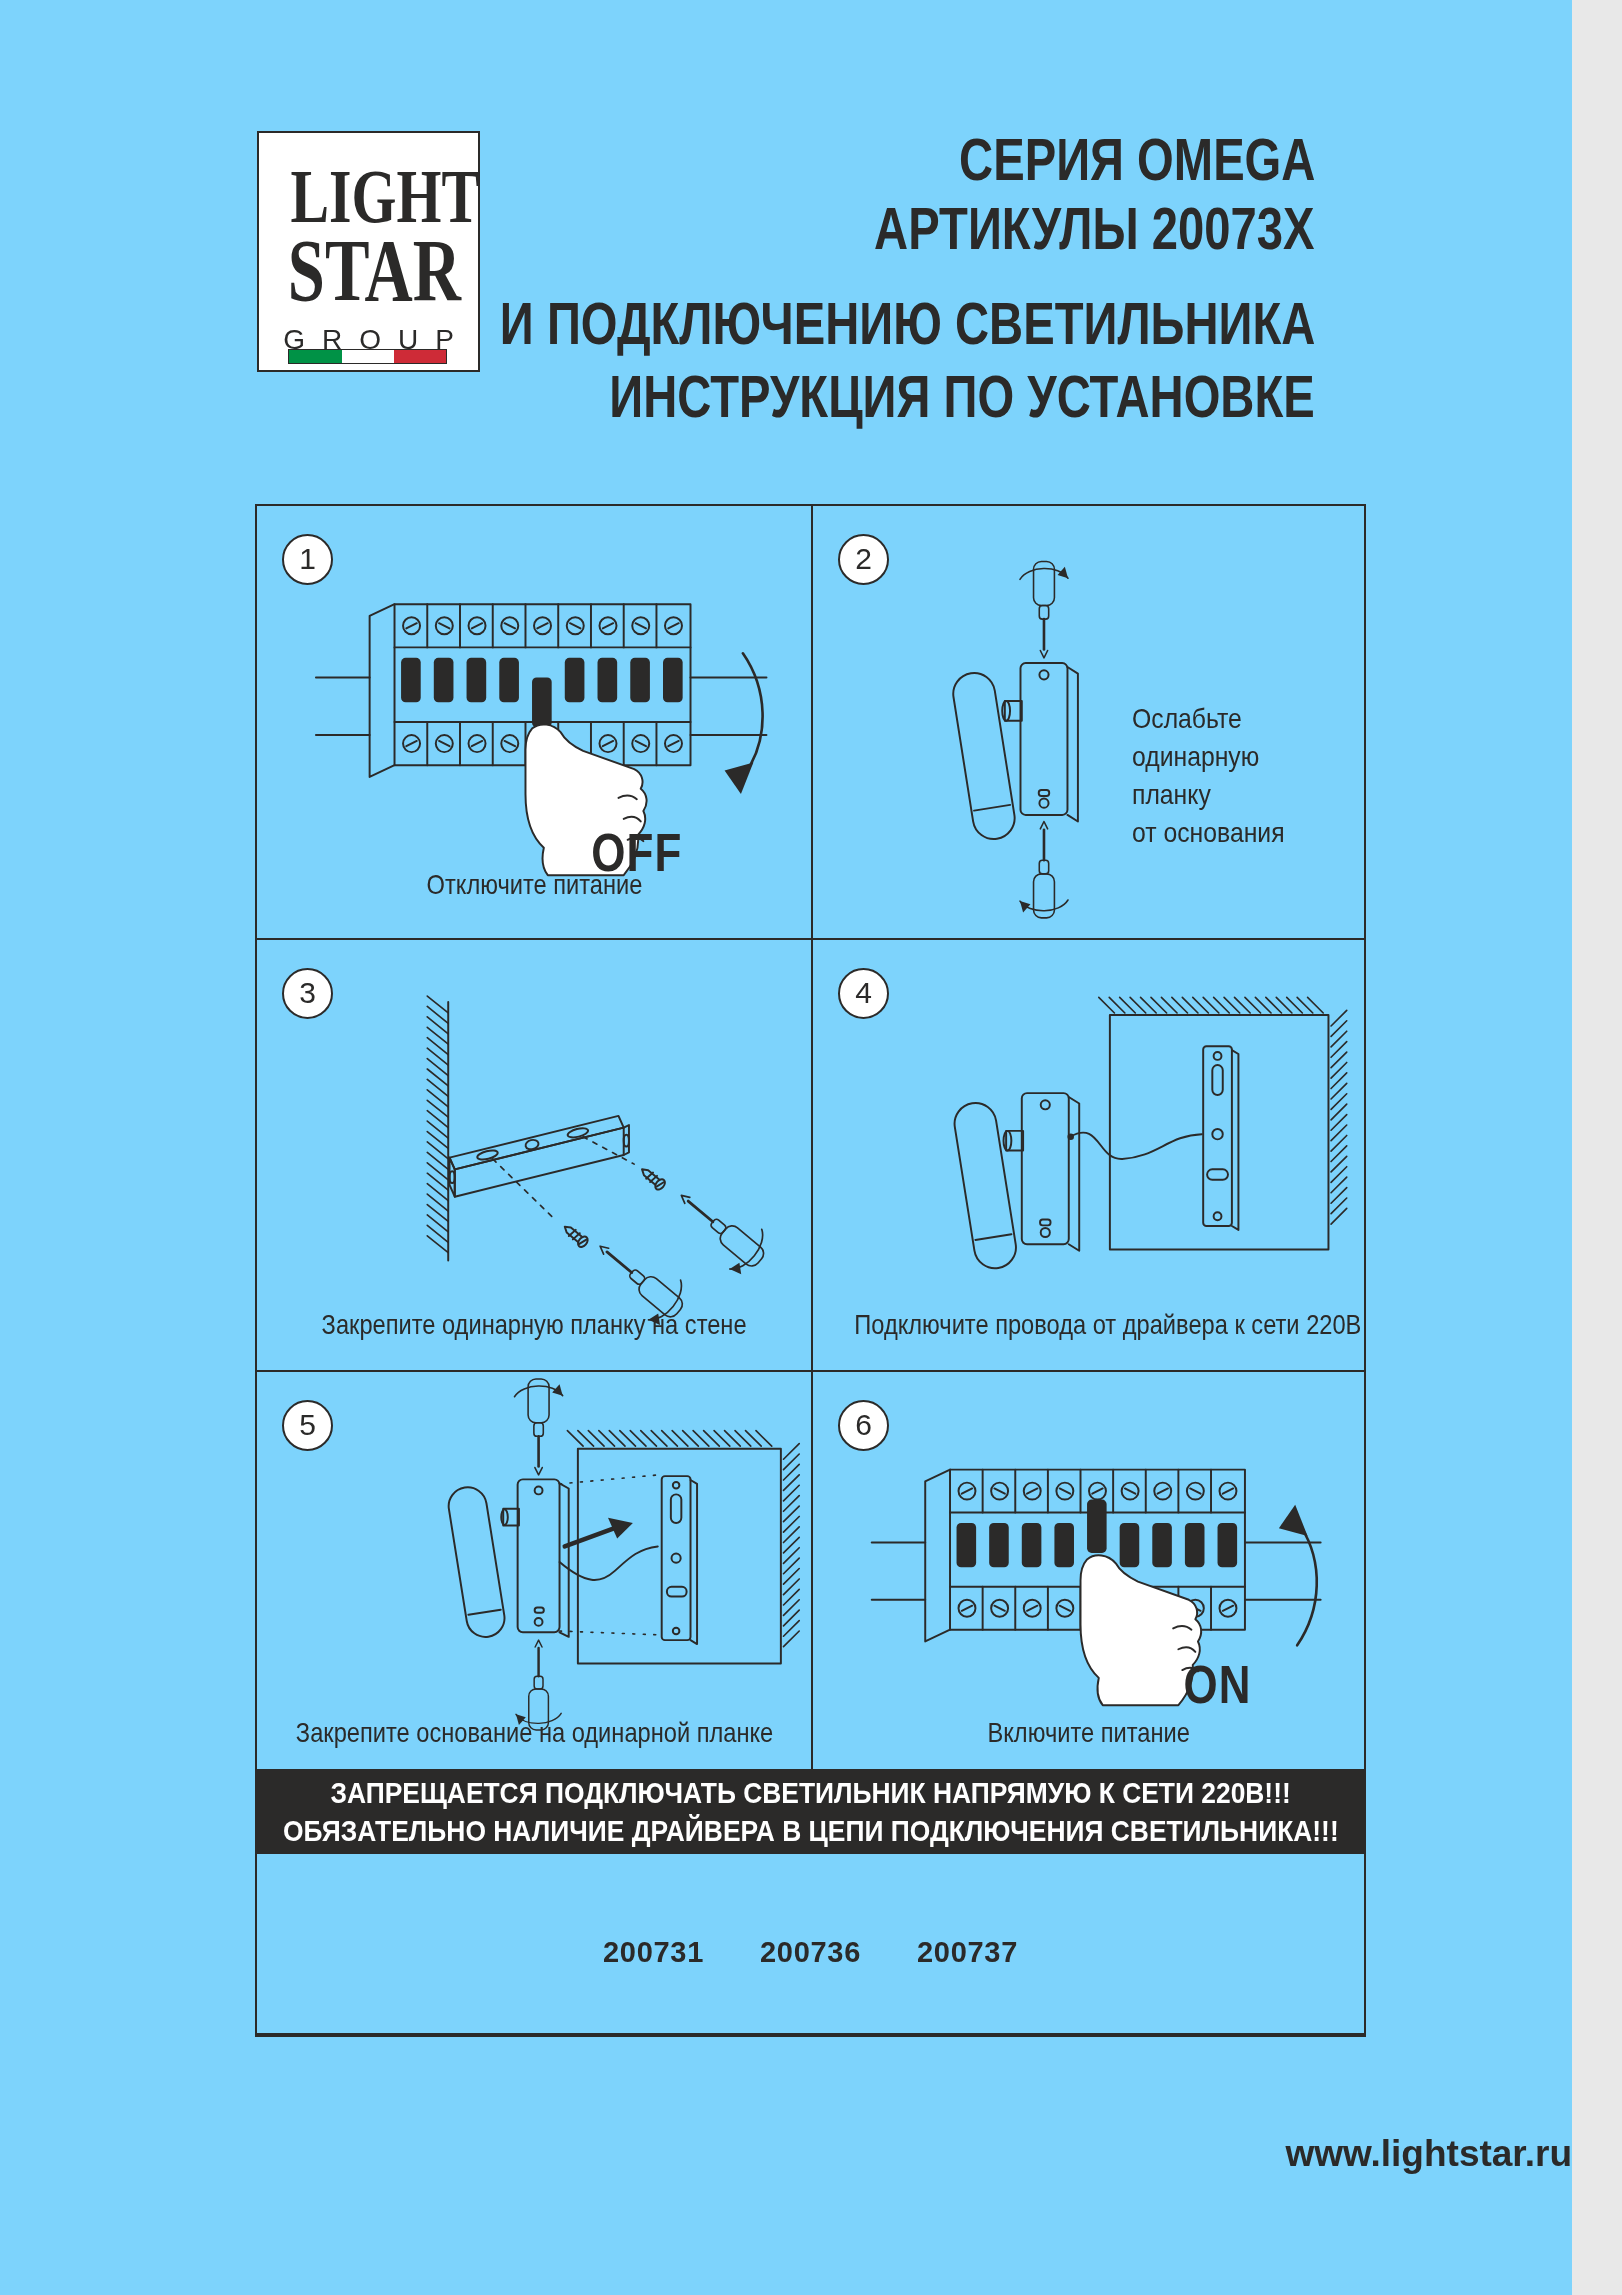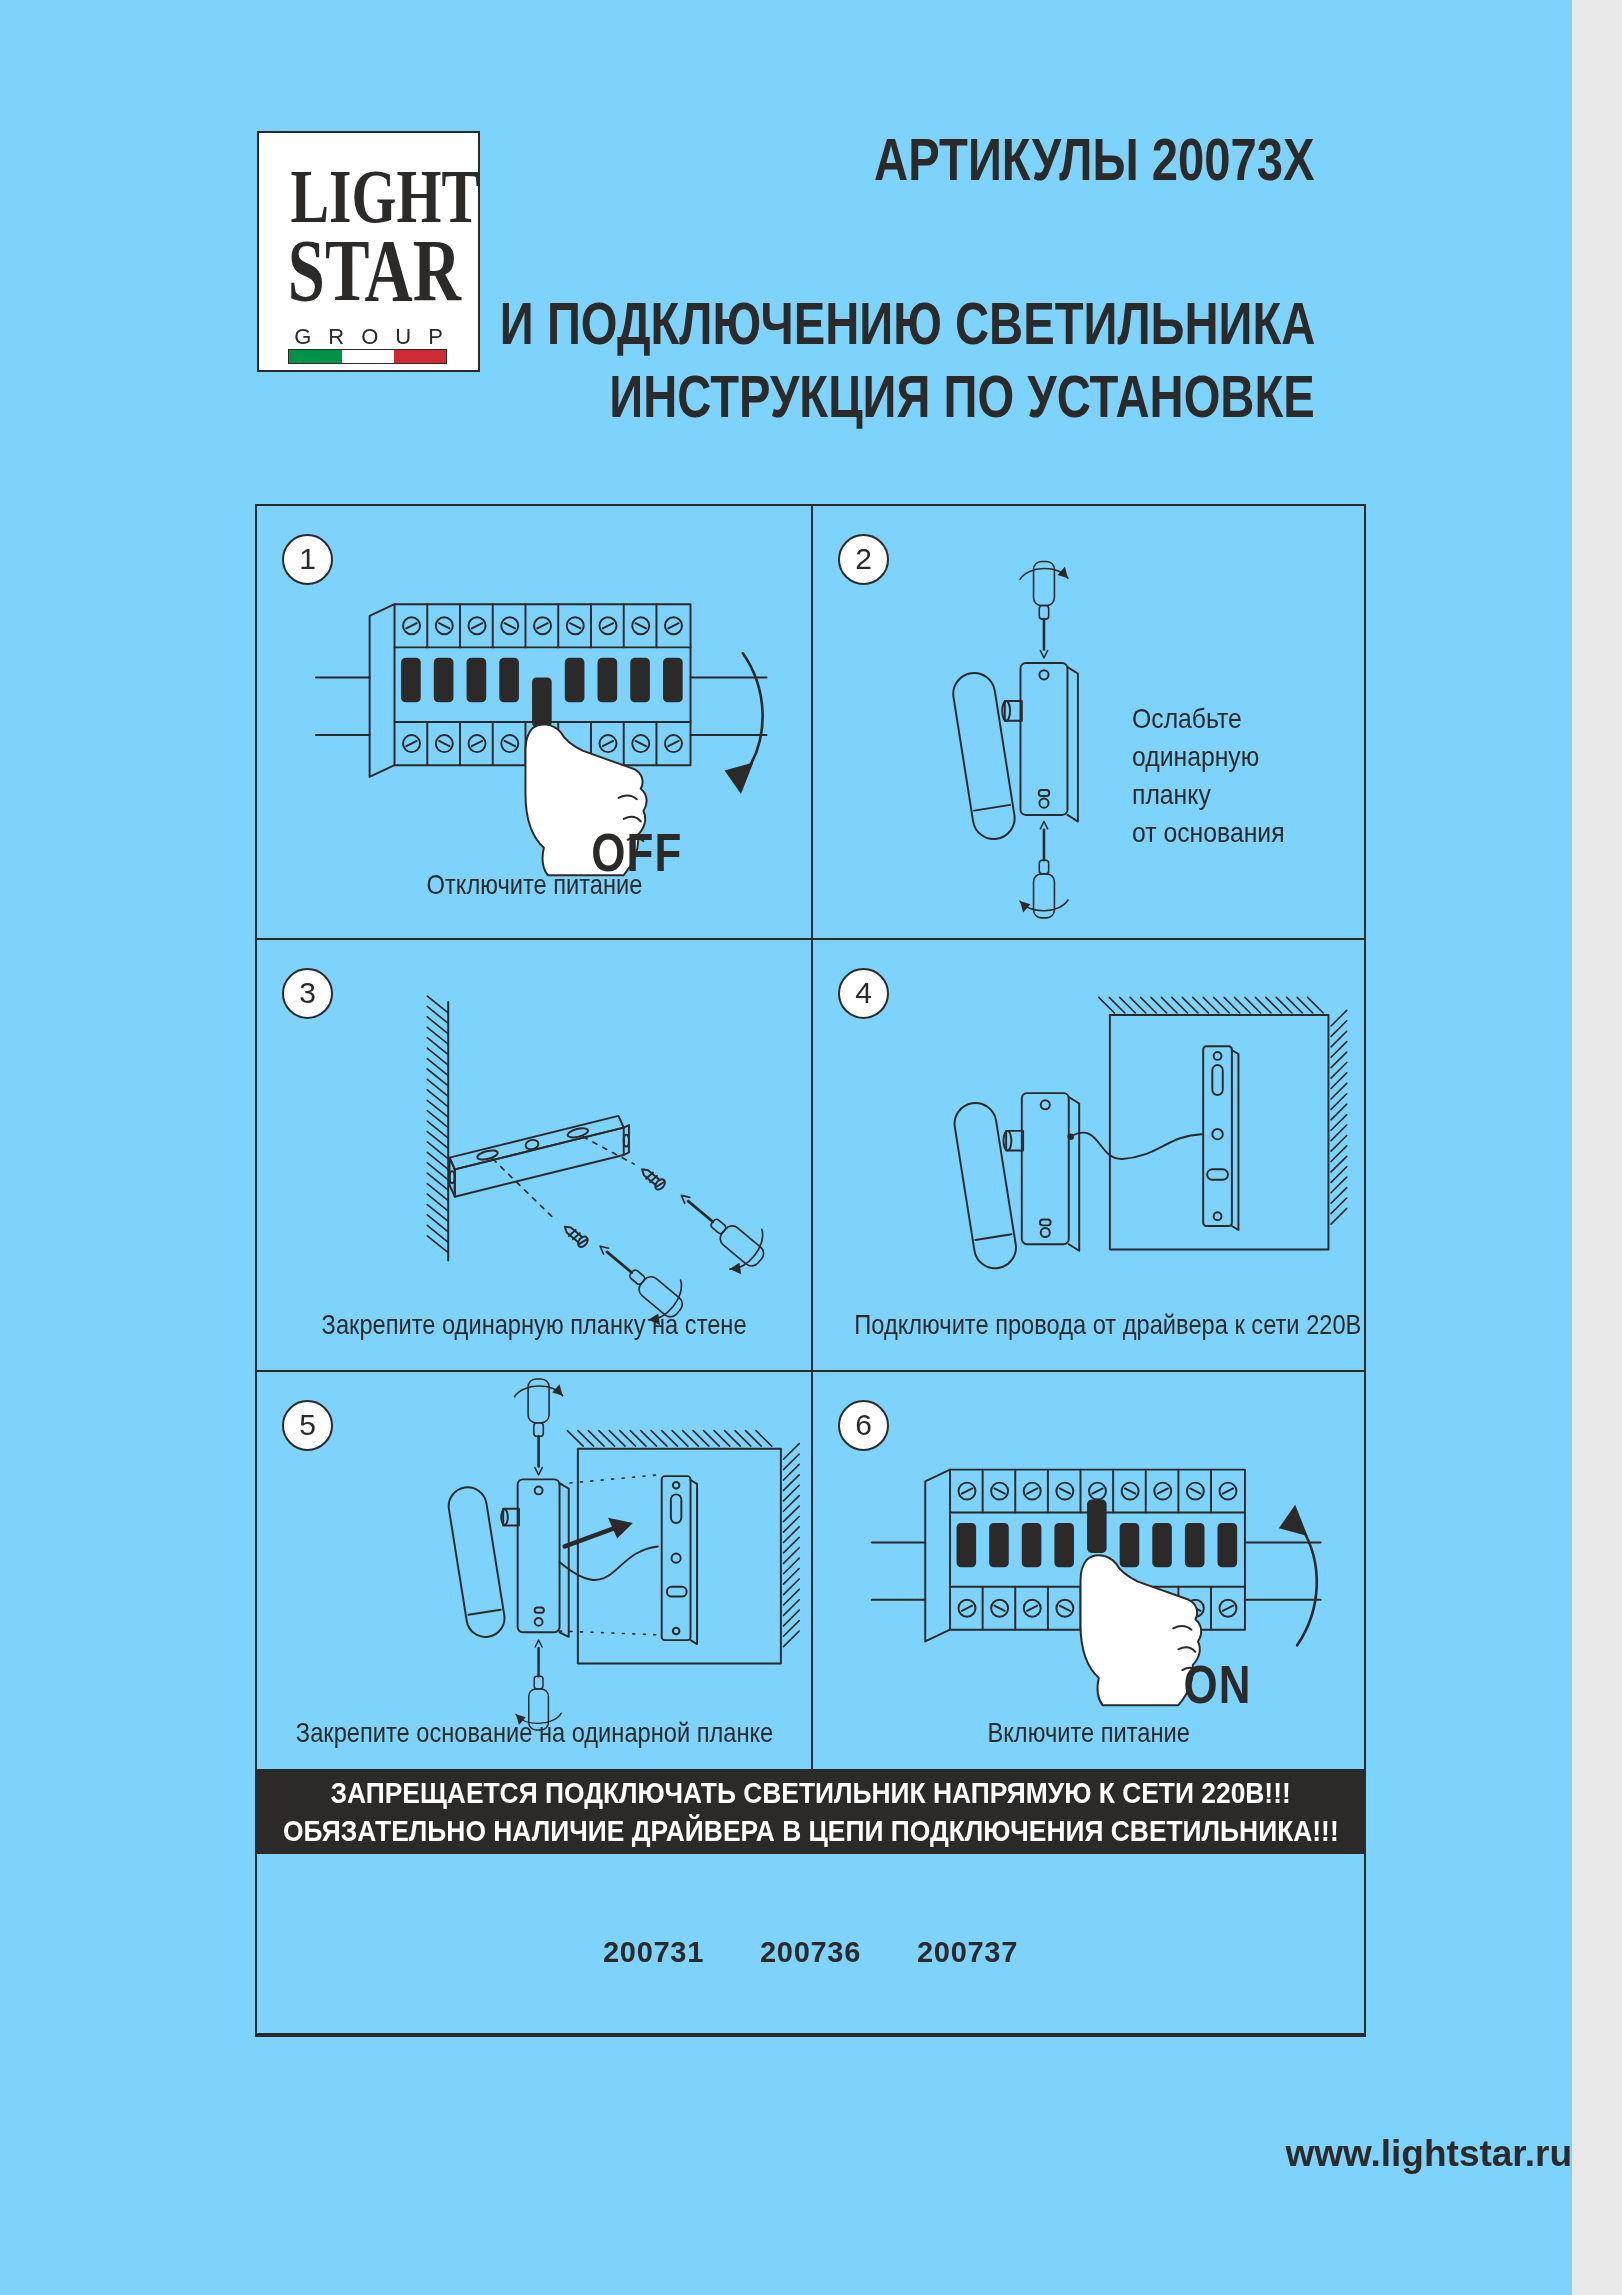--- a/index.html
+++ b/index.html
@@ -6,21 +6,21 @@
   .page{position:relative;width:1572px;height:2295px;background:#7dd3fc;overflow:hidden;
         font-family:"Liberation Sans",sans-serif;color:#2b2a29;}
   
   .logo-box{position:absolute;left:257px;top:131px;width:219px;height:237px;
             border:2px solid #2b2a29;background:#fff;}
   .logo-light,.logo-star{position:absolute;left:0;width:100%;text-align:center;
             font-family:"Liberation Serif",serif;font-weight:700;line-height:1;}
   .logo-light{top:25px;font-size:77px;}
   .logo-star{top:93px;font-size:89px;}
   .logo-group{position:absolute;left:0;top:191px;width:100%;text-align:center;
-            font-size:22px;font-weight:400;}
+            font-size:28px;font-weight:400;}
   .logo-group span{letter-spacing:17px;margin-right:-17px;}
   .flag{position:absolute;left:29.4px;top:216px;width:157px;height:13px;
         border:1.3px solid #2b2a29;display:flex;}
   .flag div{flex:1;}
   .hdr-series{position:absolute;right:257px;top:126px;text-align:right;
         font-size:59px;font-weight:700;line-height:69px;}
   .hdr-title{position:absolute;right:257px;top:288px;text-align:right;
         font-size:59px;font-weight:700;line-height:73px;}
   .cnd{display:inline-block;transform:scaleX(0.8);transform-origin:100% 50%;white-space:nowrap;}
   
@@ -70,20 +70,21 @@
     <div class="logo-star"><span class="cnd" style="transform-origin:50% 50%;transform:scaleX(0.75)">STAR</span></div>
     <div class="logo-group"><span>GROUP</span></div>
     <div class="flag">
       <div style="background:#009246"></div>
         <div style="background:#ffffff"></div>
         <div style="background:#ce2b37"></div>
     </div>
   </div>
 
   <div class="hdr-series">
+    <div><span class="cnd">СЕРИЯ OMEGA</span></div>
     <div><span class="cnd">АРТИКУЛЫ 20073Х</span></div>
   </div>
   <div class="hdr-title">
     <div><span class="cnd">И ПОДКЛЮЧЕНИЮ СВЕТИЛЬНИКА</span></div>
     <div><span class="cnd">ИНСТРУКЦИЯ ПО УСТАНОВКЕ</span></div>
   </div>
 
   <div class="main-box">
     <div class="grid">
 

